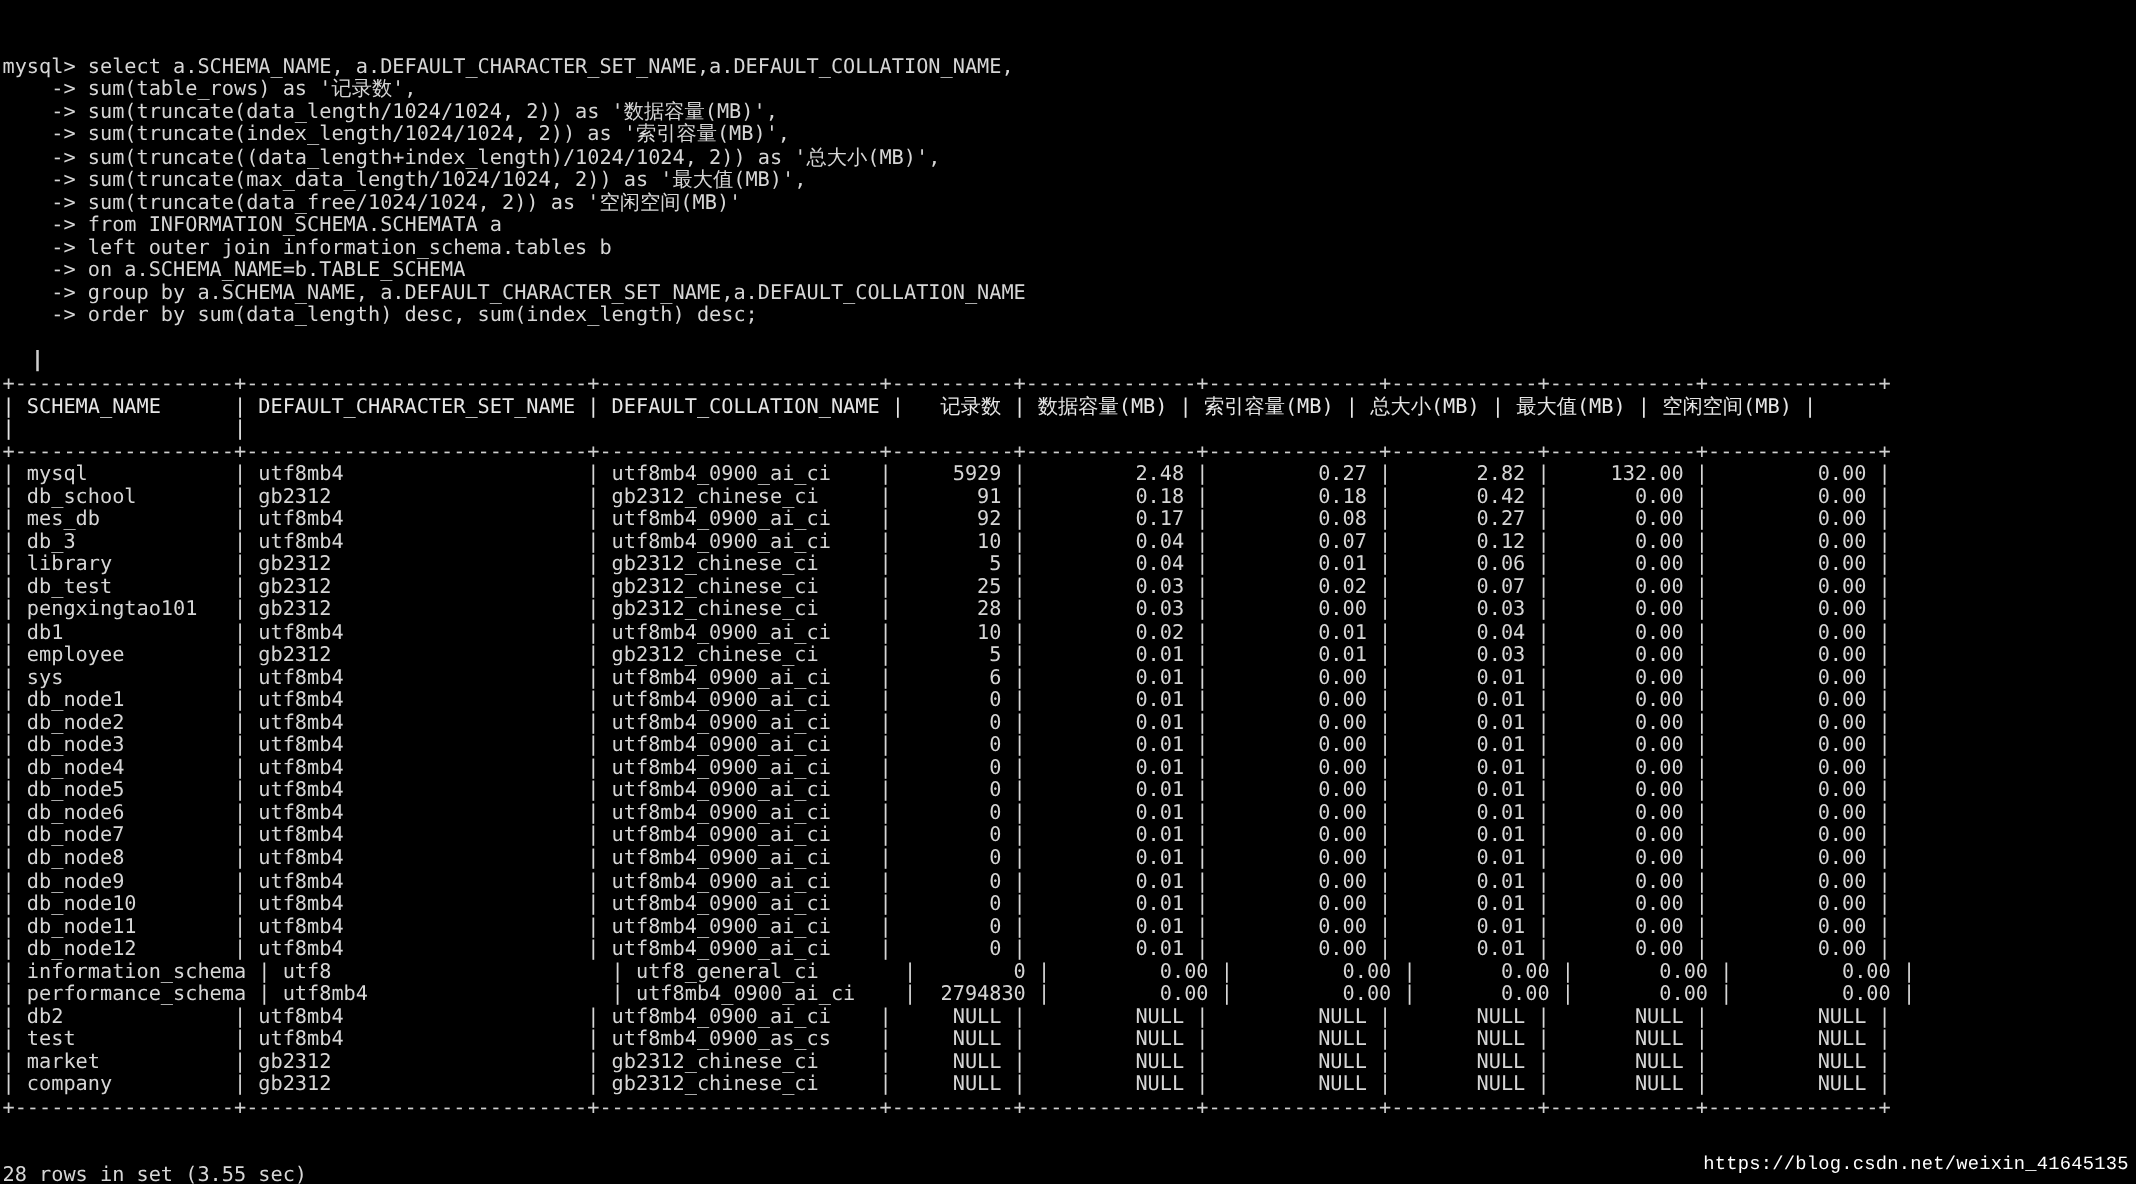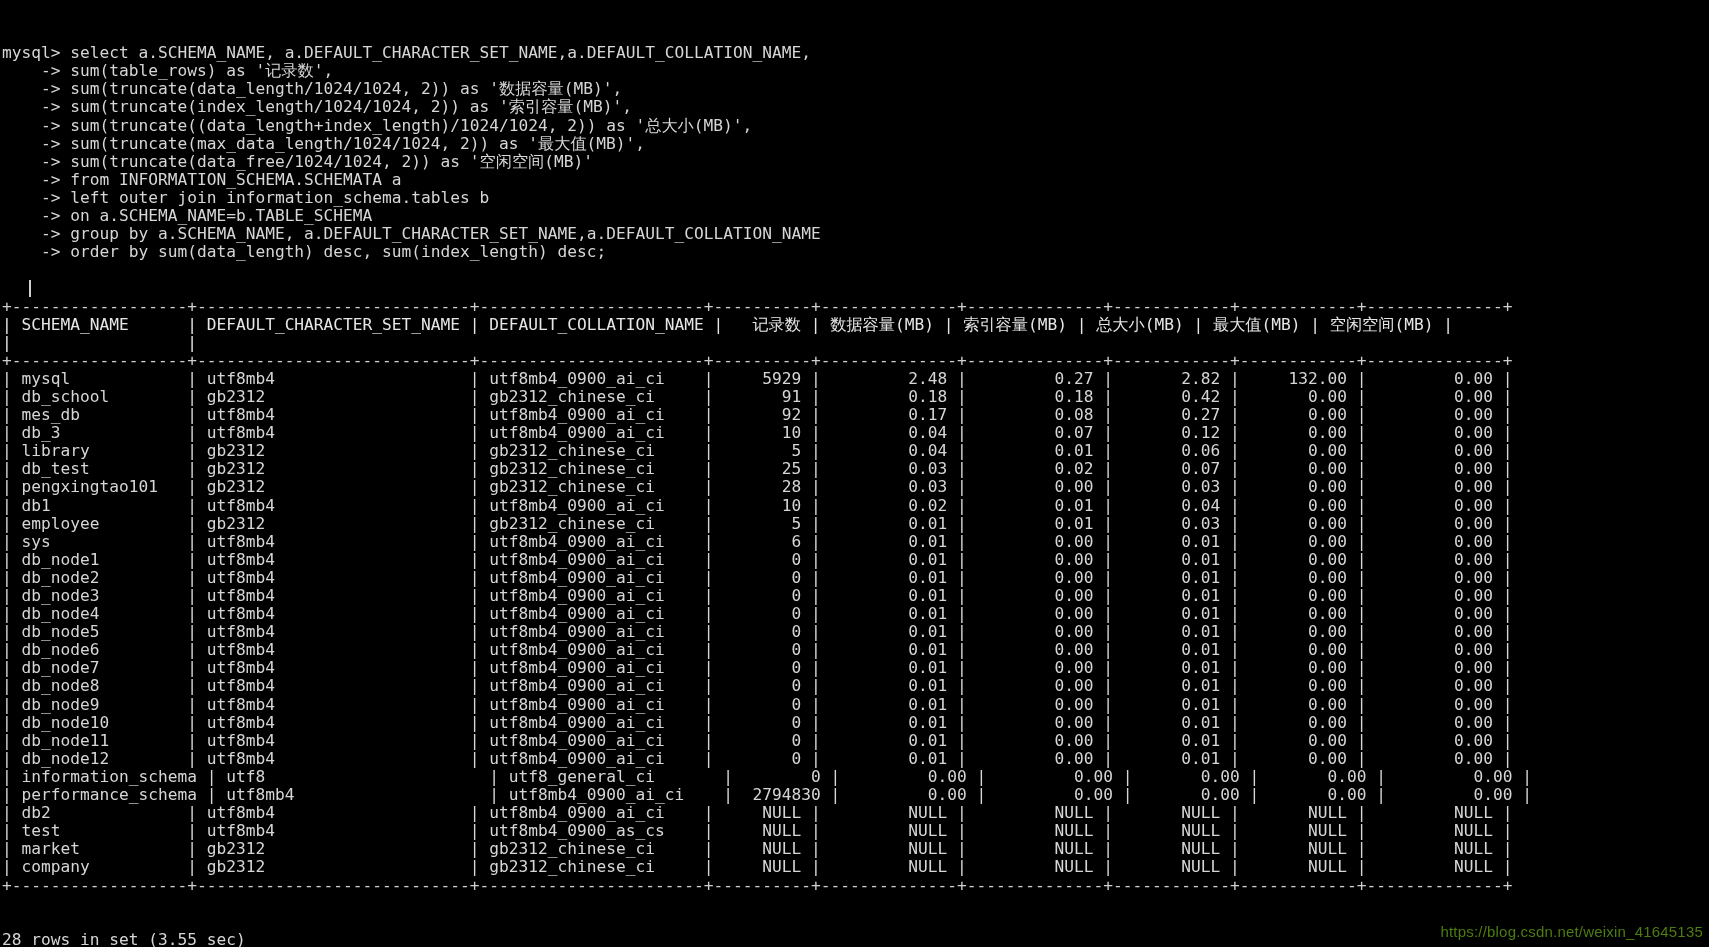--- a/index.html
+++ b/index.html
@@ -44,22 +44,22 @@
   }
   .sqlline { color: #d6d6d6; }
   .sep { color: #cfcfcf; }
   .hdr { color: #e6e6e6; }
   .datarow { color: #d6d6d6; }
   .status { color: #d6d6d6; }
   .watermark {
     position: absolute;
     right: 6px;
     bottom: 6px;
-    color: #4d7c0f;
-    font-family: Liberation Sans, sans-serif;
+    color: #ffffff;
+    font-family: Liberation Mono, monospace;
     font-size: 15px;
     letter-spacing: 0.2px;
     line-height: 18px;
     white-space: pre;
   }
   .cursorbar {
     position: absolute;
     left: 29px;
     top: 280px;
     width: 2px;

